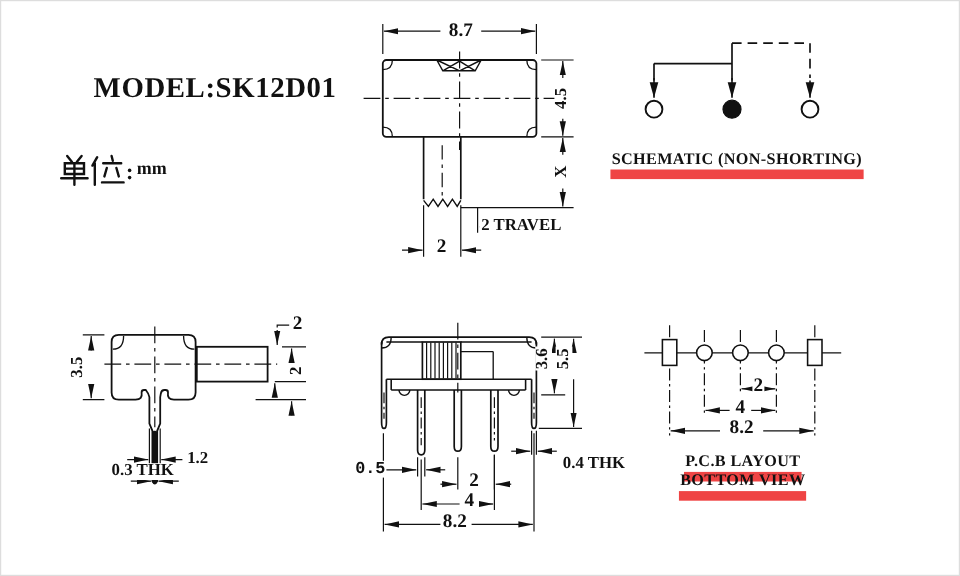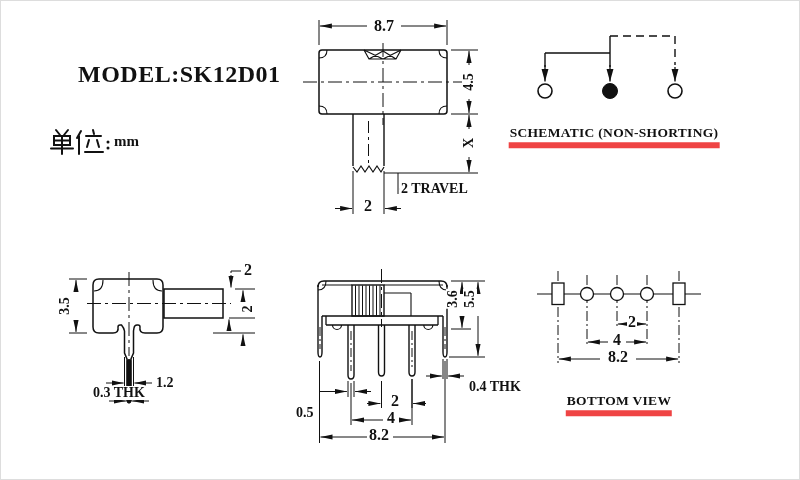--- a/index.html
+++ b/index.html
@@ -3,21 +3,21 @@
 <meta charset="utf-8">
 <style>
   html,body{margin:0;padding:0;background:#fff;}
   #canvas{position:relative;width:800px;height:480px;background:#fff;overflow:hidden;
           font-family:"Liberation Serif","DejaVu Serif",serif;border:1px solid #ddd;box-sizing:border-box;}
   svg{position:absolute;left:0;top:0;}
   .t{position:absolute;font-weight:700;color:#111;white-space:nowrap;line-height:1;}
   .dim{font-size:16px;transform:translate(-50%,-50%);background:#fff;padding:0 1px;}
   .diml{font-size:14px;transform:translate(0,-50%);background:#fff;padding:0 1px;}
   .rot{font-size:14px;transform:translate(-50%,-50%) rotate(-90deg);background:#fff;padding:0 1px;}
-  .cap{font-size:13.5px;transform:translate(-50%,-50%);border-bottom:6px solid #ef4444;padding:0 1px 2px 1px;letter-spacing:.3px;}
+  .cap{font-size:13.5px;transform:translate(-50%,-50%);border-bottom:8px solid #ef4444;padding:0 1px 2px 1px;letter-spacing:.3px;}
   .big{font-size:24px;letter-spacing:.5px;}
   .mm{font-size:15px;}
 </style>
 </head>
 <body>
 
 <div id="canvas">
 
 <svg width="800" height="480" viewBox="0 0 800 480">
   <defs>
@@ -185,23 +185,24 @@
 
 <span class="t rot" style="left:64px;top:305px;">3.5</span>
 <span class="t dim" style="left:247px;top:269px;">2</span>
 <span class="t rot" style="left:247px;top:308px;">2</span>
 <span class="t diml" style="left:154px;top:382px;">1.2</span>
 <span class="t diml" style="left:55px;top:392px;margin-left:36px;">0.3 THK</span>
 
 <span class="t rot" style="left:452px;top:298px;">3.6</span>
 <span class="t rot" style="left:469px;top:298px;">5.5</span>
 <span class="t diml" style="left:467px;top:375px;margin-top:11px;">0.4 THK</span>
-<span class="t diml" style="left:294px;top:412px;">0.5</span>
+<span class="t diml" style="left:294px;top:390px;font-family:Liberation Mono, monospace;">0.5</span>
 <span class="t dim" style="left:394px;top:400px;">2</span>
 <span class="t dim" style="left:390px;top:417px;">4</span>
 <span class="t dim" style="left:378px;top:434px;">8.2</span>
 
 <span class="t dim" style="left:631px;top:321px;">2</span>
 <span class="t dim" style="left:616px;top:339px;">4</span>
 <span class="t dim" style="left:617px;top:356px;">8.2</span>
+<span class="t cap" style="left:618px;top:388px;">P.C.B LAYOUT</span>
 <span class="t cap" style="left:618px;top:404px;">BOTTOM VIEW</span>
 
 </div>
 
 </body></html>

